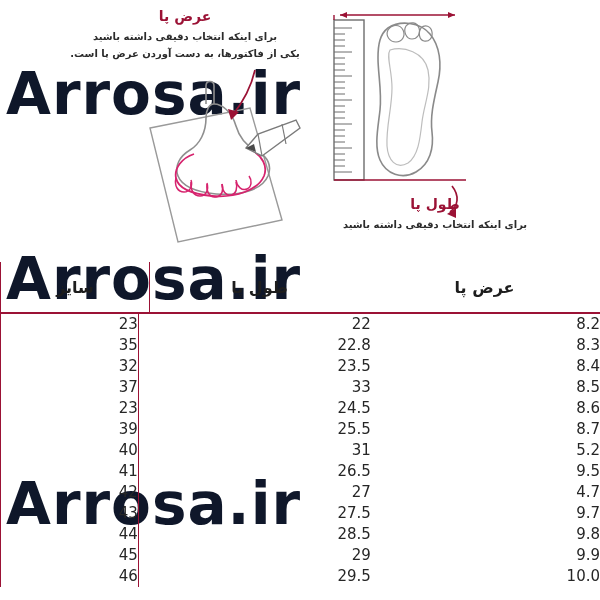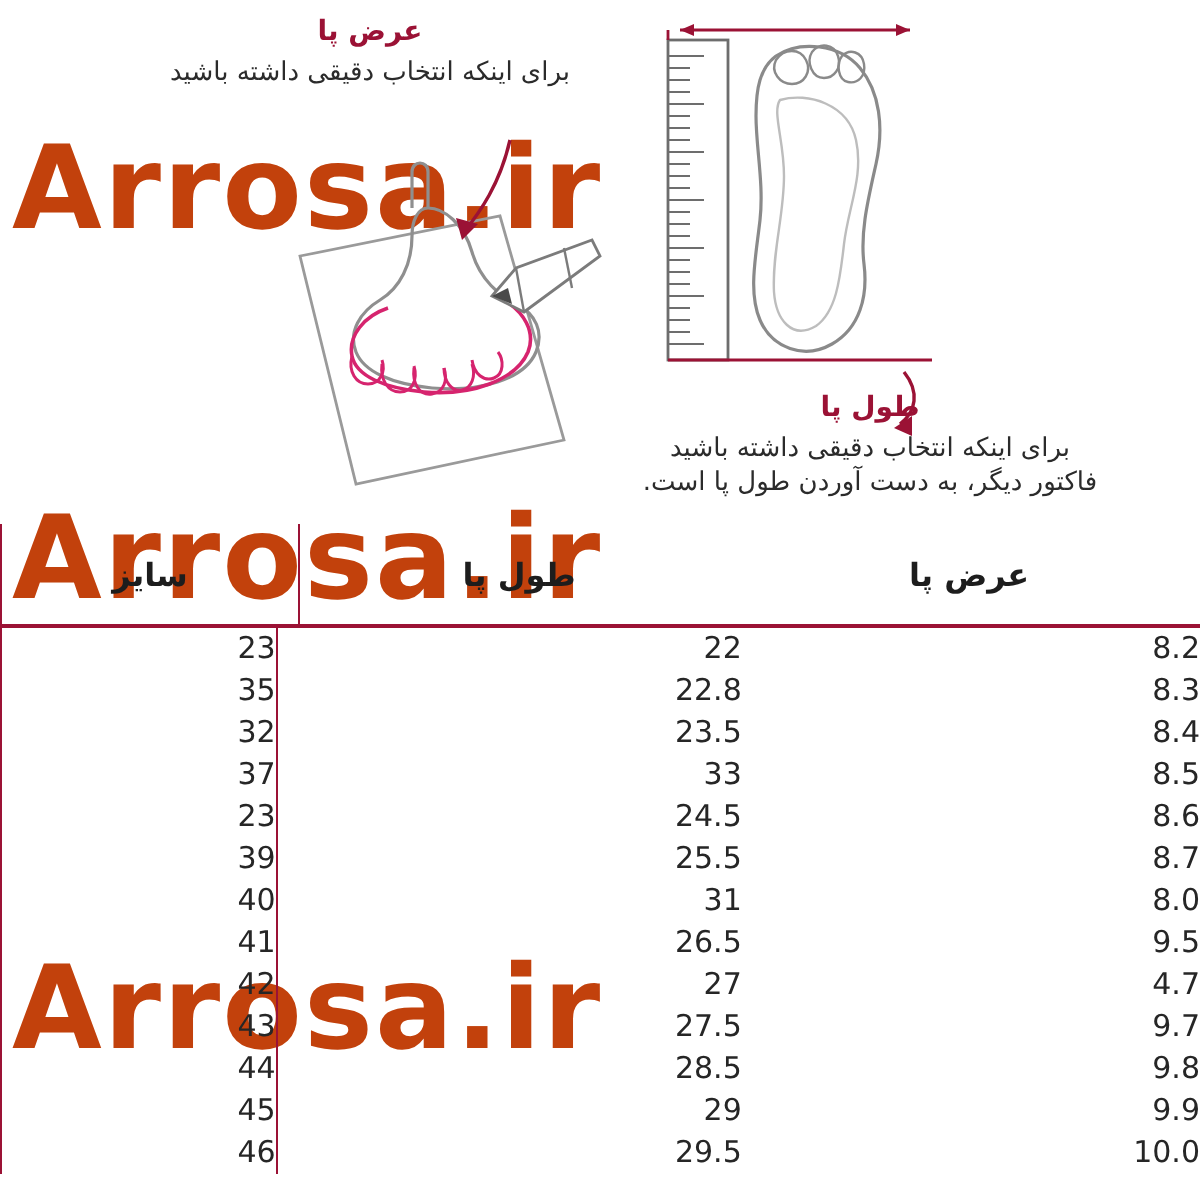--- a/index.html
+++ b/index.html
@@ -16,21 +16,21 @@
     height: 600px;
     overflow: hidden;
     background: #ffffff;
   }
 
   
   .wm {
     position: absolute;
     font-family: "DejaVu Sans", "Liberation Sans", sans-serif;
     font-weight: bold;
-    color: #c2410c;
+    color: #0f172a;
     white-space: nowrap;
     letter-spacing: 1px;
     user-select: none;
     pointer-events: none;
   }
   .wm1 { left: 6px;   top: 60px;  font-size: 58px; }
   .wm2 { left: 6px;   top: 245px; font-size: 58px; }
   .wm3 { left: 6px;   top: 470px; font-size: 58px; }
 
   
@@ -46,23 +46,24 @@
     color: #2b2b2b;
     direction: rtl;
   }
   .note .hd {
     color: #9b1235;
     font-weight: bold;
     font-size: 14px;
     margin-bottom: 4px;
   }
   .note .ln {
-    font-size: 13px;
+    font-size: 10px;
     line-height: 17px;
     white-space: nowrap;
+    font-weight: bold;
   }
 
   #note-width { left: 70px; top: 8px; width: 230px; }
   #note-length { left: 300px; top: 196px; width: 270px; }
 
   
   #table {
     position: absolute;
     left: 0;
     top: 262px;
@@ -209,26 +210,26 @@
       <path d="M255 70 C 250 92, 240 106, 232 116" fill="none" stroke="#9b1235" stroke-width="1.7"></path>
       <polygon points="231,120 228,109 239,112" fill="#9b1235"></polygon>
 
       <path d="M452 186 C 460 196, 458 206, 450 212" fill="none" stroke="#9b1235" stroke-width="1.7"></path>
       <polygon points="447,214 456,208 456,218" fill="#9b1235"></polygon>
     </svg>
 
     <div class="note" id="note-width">
       <div class="hd">عرض پا</div>
       <div class="ln">برای اینکه انتخاب دقیقی داشته باشید</div>
+      <div class="ln">یکی از فاکتورها، به دست آوردن عرض پا است.</div>
     </div>
 
     <div class="note" id="note-length">
       <div class="hd">طول پا</div>
       <div class="ln">برای اینکه انتخاب دقیقی داشته باشید</div>
-      <div class="ln">فاکتور دیگر، به دست آوردن طول پا است.</div>
     </div>
   </div>
 
   <div id="table">
     <table>
       <thead>
         <tr>
           <th>عرض پا</th>
           <th class="col-sep">طول پا</th>
           <th class="col-sep">سایز</th>
@@ -262,21 +263,21 @@
             <td>8.6</td>
             <td class="col-sep">24.5</td>
             <td class="col-sep">23</td>
           </tr>
           <tr>
             <td>8.7</td>
             <td class="col-sep">25.5</td>
             <td class="col-sep">39</td>
           </tr>
           <tr>
-            <td>8.0</td>
+            <td>5.2</td>
             <td class="col-sep">31</td>
             <td class="col-sep">40</td>
           </tr>
           <tr>
             <td>9.5</td>
             <td class="col-sep">26.5</td>
             <td class="col-sep">41</td>
           </tr>
           <tr>
             <td>4.7</td>

